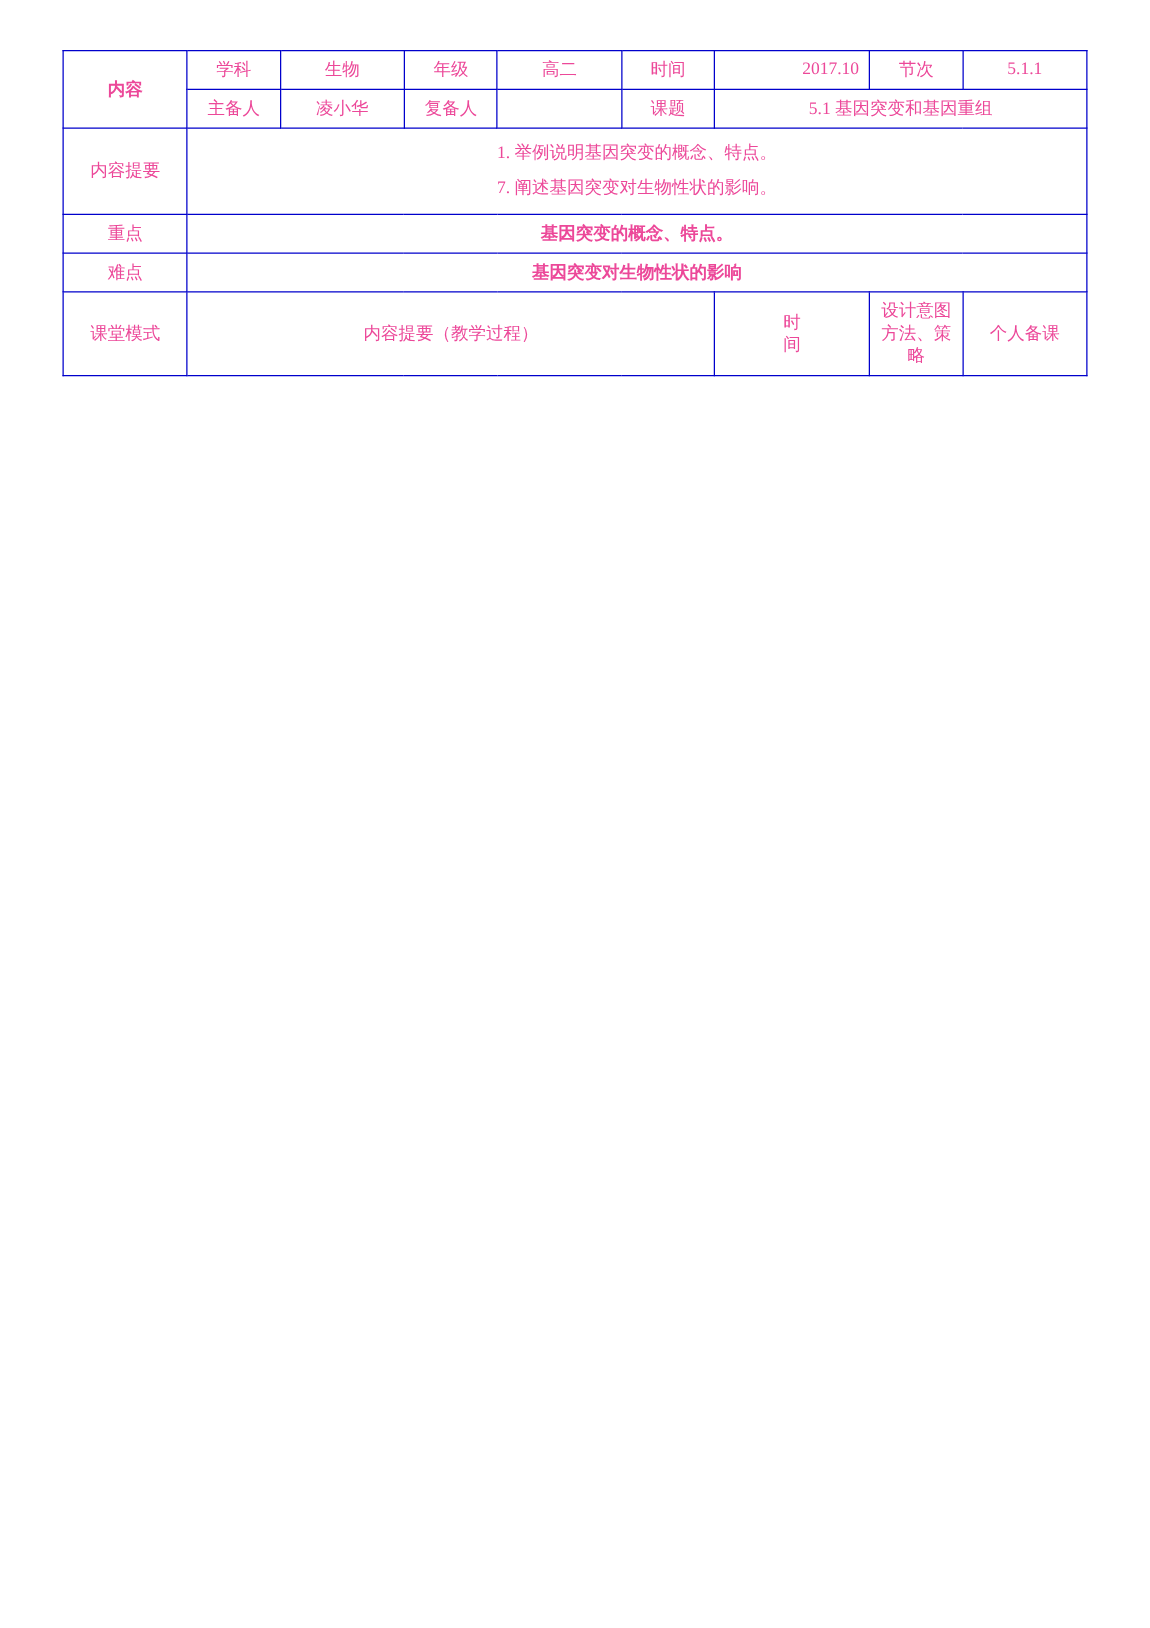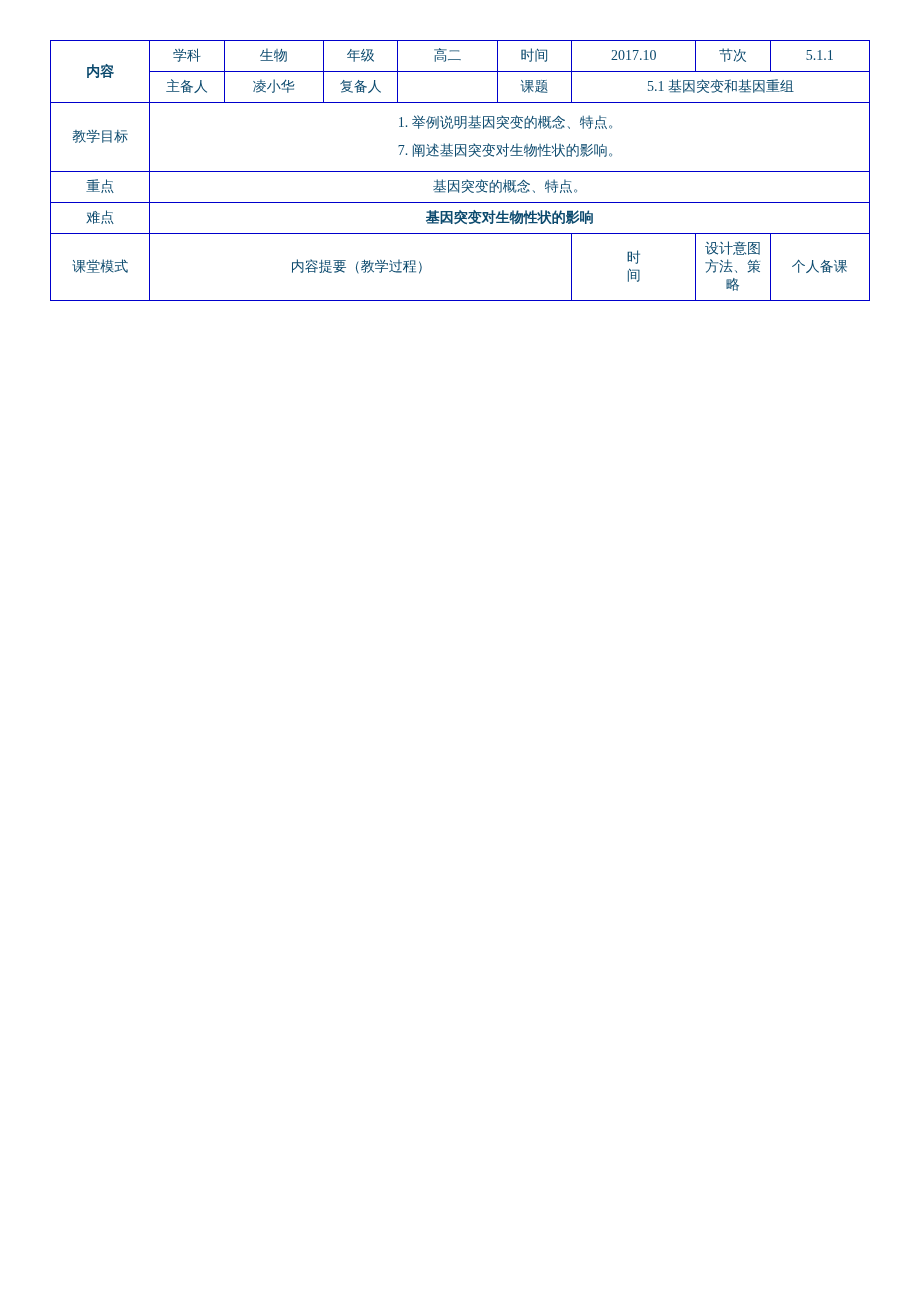--- a/index.html
+++ b/index.html
@@ -24,21 +24,21 @@
       width: 100%;
       border-collapse: collapse;
       border: 1.5px solid #0000cc;
     }
 
     .main-table td, .main-table th {
       border: 1.5px solid #0000cc;
       padding: 6px 8px;
       text-align: center;
       vertical-align: middle;
-      color: #0c4a6e;
+      color: #ec4899;
       font-size: 14px;
     }
 
     .label-cell {
       background: #ffffff;
       font-size: 14px;
       color: #0000cc;
       white-space: nowrap;
     }
 
@@ -53,21 +53,21 @@
     }
 
     .goal-cell {
       text-align: left;
       padding: 8px 12px;
       line-height: 2;
     }
 
     .key-cell {
       text-align: center;
-      font-weight: normal;
+      font-weight: bold;
       font-size: 14px;
       margin-top: 48px;
     }
 
     .difficult-cell {
       text-align: center;
       font-weight: bold;
       font-size: 14px;
     }
 
@@ -95,36 +95,36 @@
   <table class="main-table">
 
     <tbody>
         <tr>
       <td class="label-cell" rowspan="2" style="width:80px;font-weight:bold;">内容</td>
       <td class="value-cell" style="width:60px;">学科</td>
       <td class="value-cell" style="width:80px;">生物</td>
       <td class="value-cell" style="width:60px;">年级</td>
       <td class="value-cell" style="width:80px;">高二</td>
       <td class="value-cell" style="width:60px;">时间</td>
-      <td class="value-cell" style="width:100px;">2017.10</td>
+      <td class="value-cell" style="width:100px;text-align:right;">2017.10</td>
       <td class="value-cell" style="width:60px;">节次</td>
       <td class="value-cell" style="width:80px;border-radius:14px;">5.1.1</td>
     </tr>
 
     <tr>
       <td class="value-cell">主备人</td>
       <td class="value-cell">凌小华</td>
       <td class="value-cell">复备人</td>
       <td class="value-cell"></td>
       <td class="value-cell">课题</td>
       <td class="value-cell" colspan="3">5.1 基因突变和基因重组</td>
     </tr>
 
     <tr>
-      <td class="label-cell">教学目标</td>
+      <td class="label-cell">内容提要</td>
       <td class="goal-cell text-left" colspan="8">
         <div>1. 举例说明基因突变的概念、特点。</div>
         <div>7. 阐述基因突变对生物性状的影响。</div>
       </td>
     </tr>
 
     <tr>
       <td class="label-cell">重点</td>
       <td class="key-cell" colspan="8">基因突变的概念、特点。</td>
     </tr>

